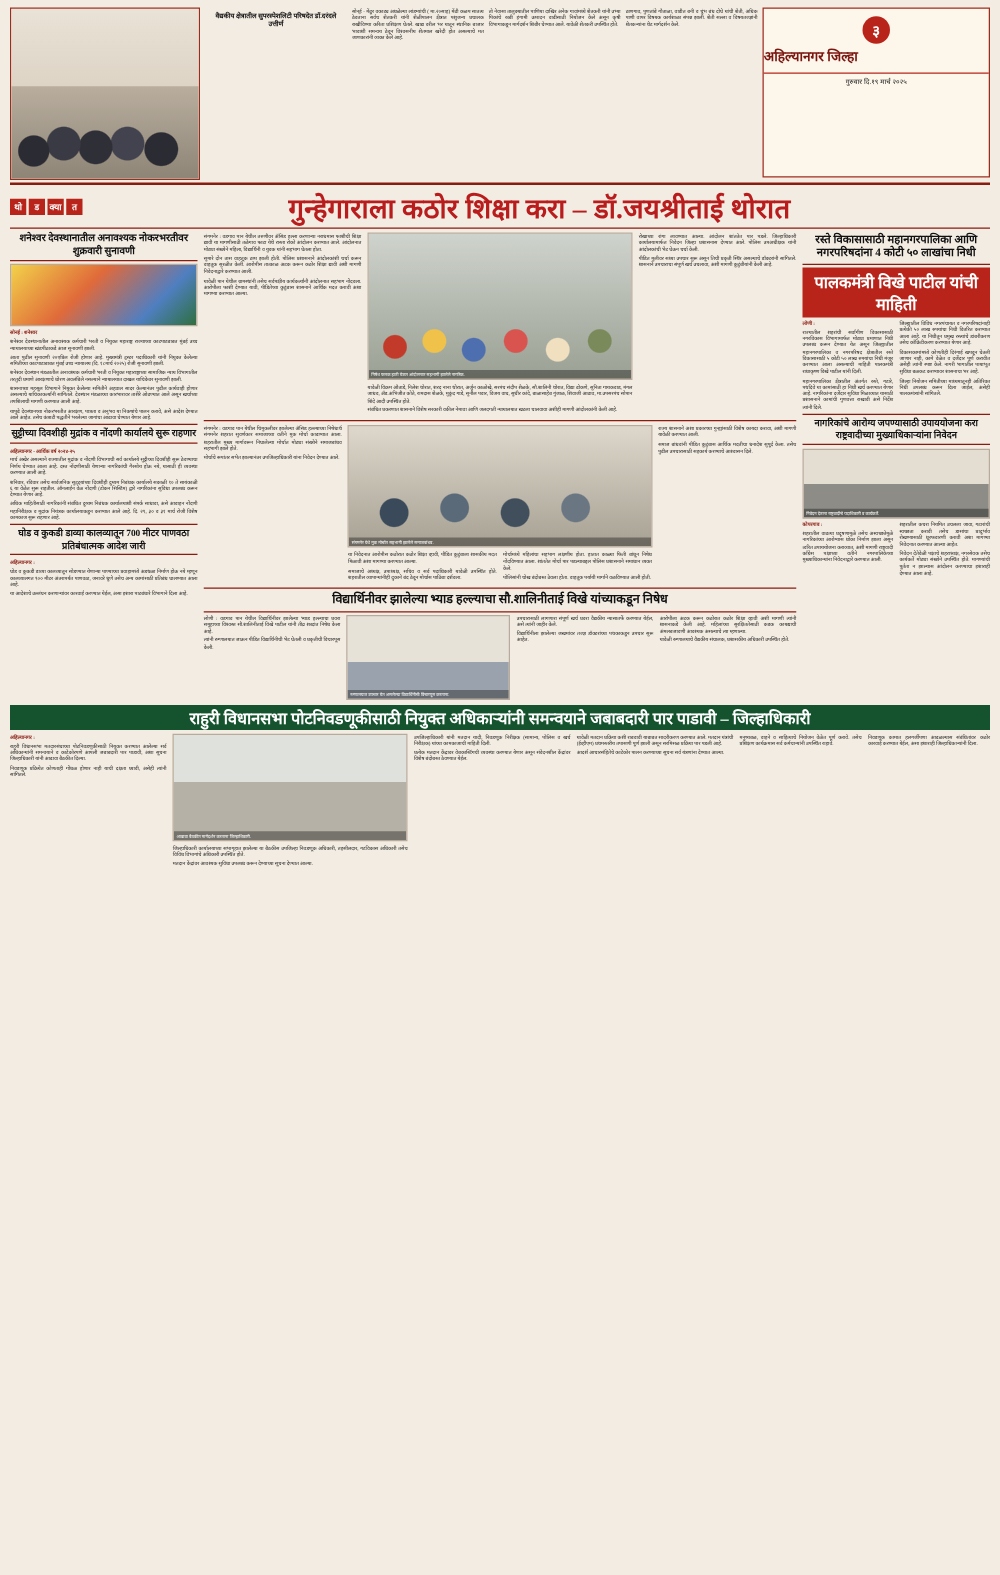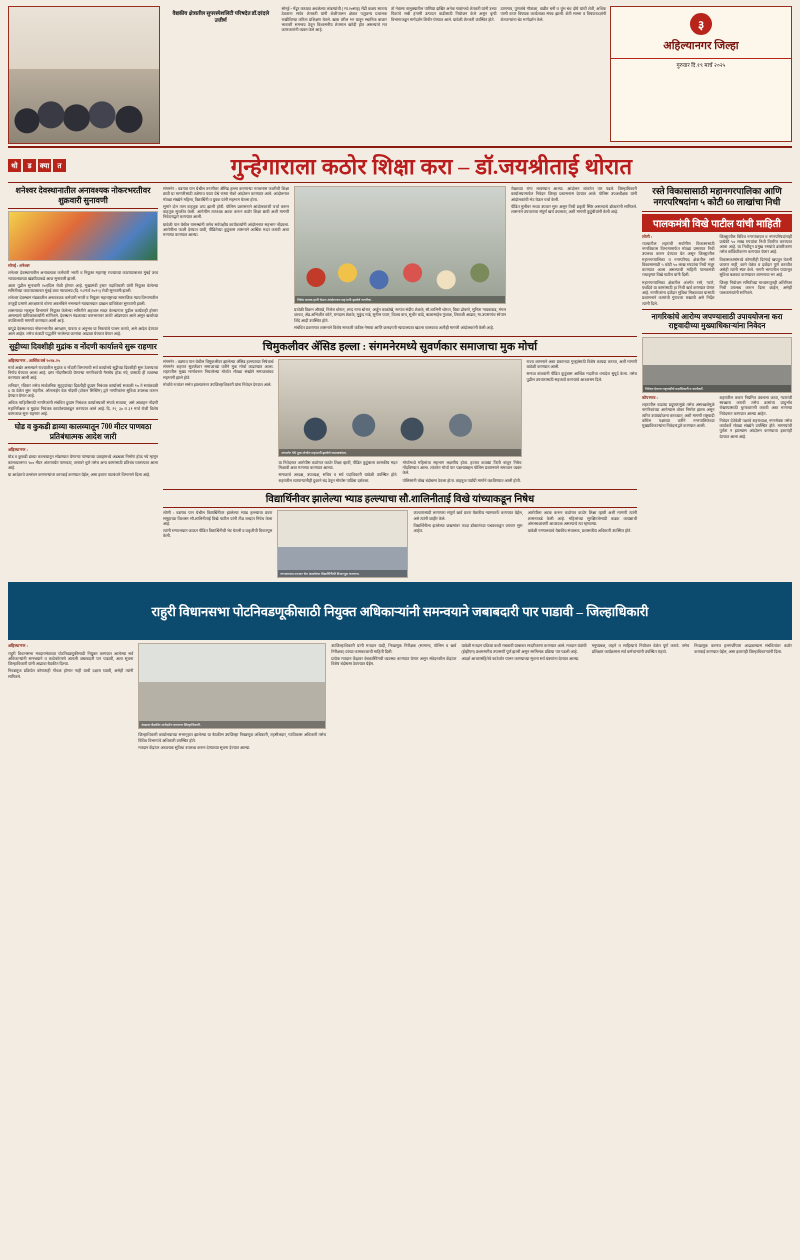--- a/index.html
+++ b/index.html
@@ -39,21 +39,21 @@
   .mast-text{ flex:1; padding:4px 4px 0 4px; font-size:5.4px; line-height:1.35;
      font-family:"Liberation Serif", serif; color:#111; text-align:center; font-weight:bold;}
   .mast-mid{ flex:1; display:flex; gap:4px; }
   .mast-mid .col{ flex:1; }
   .mast-logo{ width:180px; border:1px solid #9b2d1f; background:#fdf6ea; position:relative; }
   .logo-badge{ width:22px;height:22px;border-radius:50%;background:#b8241a;color:#fff;
      display:flex;align-items:center;justify-content:center;font-size:12px;font-weight:bold;
      margin:6px auto 2px auto; font-family:"Liberation Serif",serif;}
   .logo-title{ text-align:center;font-size:20px;font-weight:bold;color:#b8241a;
      font-family:"Liberation Serif",serif; letter-spacing:.5px;}
-  .logo-sub{ text-align:center;font-size:11px;font-weight:bold;color:#7a1510;
+  .logo-sub{ text-align:left;font-size:11px;font-weight:bold;color:#7a1510;
      font-family:"Liberation Serif",serif; margin-top:1px;}
   .logo-date{ text-align:center;font-size:5.5px;color:#222;margin-top:6px;
      border-top:1px solid #b8241a; padding-top:2px;}
 
   
   .ribbon{ display:flex; align-items:center; gap:5px; margin-top:4px; border-top:2px solid #8a1b10;border-bottom:1px solid #8a1b10; padding:2px 0;}
   .ribbon .chips{ display:flex; gap:2px;}
   .chip{ width:13px;height:13px;background:#b8241a;color:#fff;font-size:7px;font-weight:bold;
     display:flex;align-items:center;justify-content:center;font-family:"Liberation Serif",serif;}
   .headline{ flex:1; text-align:center; font-family:"Liberation Serif", serif;
@@ -65,22 +65,22 @@
   .col-mid{ flex:1;}
   .col-right{ width:150px;}
 
   .subhead{ background:#b8241a;color:#fff;text-align:center;font-family:"Liberation Serif",serif;
     font-size:9.5px;font-weight:bold;padding:2px 3px;margin:2px 0;}
   .sechead{ font-family:"Liberation Serif",serif;font-size:8px;font-weight:bold;color:#111;
     text-align:center;line-height:1.25;border-bottom:1px solid #8a1b10;padding-bottom:2px;margin-bottom:2px;}
   .boxhead{ font-family:"Liberation Serif",serif;font-size:7.5px;font-weight:bold;color:#111;
     text-align:center;line-height:1.25;border-top:1px solid #8a1b10;border-bottom:1px solid #8a1b10;
     padding:2px 0;margin:3px 0;}
-  .bigband{ background:#0c4a6e;color:#fff;font-family:"Liberation Serif",serif;font-weight:bold;
-    font-size:13px;text-align:center;padding:20px;margin:4px 0 3px 0;}
+  .bigband{ background:#14532d;color:#fff;font-family:"Liberation Serif",serif;font-weight:bold;
+    font-size:13px;text-align:center;padding:1px;margin:4px 0 3px 0;}
   .cols2{ column-count:2; column-gap:5px;}
   .byline{ font-size:4px;font-weight:bold;color:#8a1b10;}
   .secdiv{ border-top:1px solid #8a1b10; margin:4px 0 3px 0;}
 
   
   .ph-crowd{background:
       radial-gradient(circle at 10% 78%, #c23b2a 0 9px, transparent 10px),
       radial-gradient(circle at 25% 74%, #f0c24a 0 9px, transparent 10px),
       radial-gradient(circle at 40% 80%, #4d6fb0 0 9px, transparent 10px),
       radial-gradient(circle at 56% 74%, #d9534f 0 9px, transparent 10px),
@@ -178,21 +178,20 @@
             <p>संबंधित प्रकरणात शासनाने विशेष सरकारी वकील नेमावा आणि जलदगती न्यायालयात खटला चालवावा अशीही मागणी आंदोलकांनी केली आहे.</p>
           </div>
         </div>
         <div style="flex:1.25;" class="tiny mar">
           <p>रोखाच्या रांगा लावण्यात आल्या. आंदोलन शांततेत पार पडले. जिल्हाधिकारी कार्यालयामार्फत निवेदन जिल्हा प्रशासनास देण्यात आले. पोलिस उपअधीक्षक यांनी आंदोलकांची भेट घेऊन चर्चा केली.</p>
           <p>पीडित मुलीवर सध्या उपचार सुरू असून तिची प्रकृती स्थिर असल्याचे डॉक्टरांनी सांगितले. शासनाने उपचाराचा संपूर्ण खर्च उचलावा, अशी मागणी कुटुंबीयांनी केली आहे.</p>
         </div>
       </div>
 
       <div class="secdiv"></div>
-      <div class="sechead mar" style="font-size:11px;">चिमुकलीवर ॲसिड हल्ला : संगमनेरमध्ये सुवर्णकार समाजाचा मुक मोर्चा</div>
       <div style="display:flex;gap:5px;margin-top:2px;">
         <div style="flex:1;" class="tiny mar">
           <p>संगमनेर : वडगाव पान येथील चिमुकलीवर झालेल्या ॲसिड हल्ल्याच्या निषेधार्थ संगमनेर शहरात सुवर्णकार समाजाच्या वतीने मुक मोर्चा काढण्यात आला. शहरातील मुख्य मार्गावरून निघालेल्या मोर्चात मोठ्या संख्येने समाजबांधव सहभागी झाले होते.</p>
           <p>मोर्चाचे रूपांतर सभेत झाल्यानंतर उपजिल्हाधिकारी यांना निवेदन देण्यात आले.</p>
         </div>
         <div style="flex:2.2;">
           <div class="imgbox ph-group" style="height:96px;">
             <div class="imgcap">संगमनेर येथे मुक मोर्चात सहभागी झालेले समाजबांधव.</div>
           </div>
           <div class="tiny mar cols2" style="margin-top:3px;">
@@ -225,22 +224,22 @@
           <p>विद्यार्थिनीला झालेल्या जखमांवर तज्ज्ञ डॉक्टरांच्या पथकाकडून उपचार सुरू आहेत.</p>
         </div>
         <div style="flex:1;" class="tiny mar">
           <p>आरोपीला अटक करून कठोरात कठोर शिक्षा व्हावी अशी मागणी त्यांनी शासनाकडे केली आहे. महिलांच्या सुरक्षिततेसाठी कडक कायद्याची अंमलबजावणी आवश्यक असल्याचे त्या म्हणाल्या.</p>
           <p>यावेळी रुग्णालयाचे वैद्यकीय संचालक, प्रशासकीय अधिकारी उपस्थित होते.</p>
         </div>
       </div>
     </div>
 
     <div class="col-right">
-      <div class="sechead mar" style="font-size:9px;">रस्ते विकासासाठी महानगरपालिका आणि नगरपरिषदांना ५ कोटी 60 लाखांचा निधी</div>
-      <div class="subhead mar" style="font-size:10px;">पालकमंत्री विखे पाटील यांची माहिती</div>
+      <div class="sechead mar" style="font-size:9px;">रस्ते विकासासाठी महानगरपालिका आणि नगरपरिषदांना 4 कोटी ५० लाखांचा निधी</div>
+      <div class="subhead mar" style="font-size:13px;">पालकमंत्री विखे पाटील यांची माहिती</div>
       <div class="tiny mar cols2">
         <p class="byline">लोणी :</p>
         <p>राज्यातील शहरांची सर्वांगीण विकासासाठी नगरविकास विभागामार्फत मोठ्या प्रमाणात निधी उपलब्ध करून देण्यात येत असून जिल्ह्यातील महानगरपालिका व नगरपरिषद क्षेत्रातील रस्ते विकासासाठी ५ कोटी ५० लाख रुपयांचा निधी मंजूर करण्यात आला असल्याची माहिती पालकमंत्री राधाकृष्ण विखे पाटील यांनी दिली.</p>
         <p>महानगरपालिका क्षेत्रातील अंतर्गत रस्ते, गटारे, पथदिवे या कामांसाठी हा निधी खर्च करण्यात येणार आहे. नागरिकांना दर्जेदार सुविधा मिळाव्यात यासाठी प्रशासनाने कामांची गुणवत्ता राखावी असे निर्देश त्यांनी दिले.</p>
         <p>जिल्ह्यातील विविध नगरपंचायत व नगरपरिषदांनाही प्रत्येकी ५० लाख रुपयांचा निधी वितरित करण्यात आला आहे. या निधीतून प्रमुख रस्त्यांचे डांबरीकरण तसेच काँक्रिटीकरण करण्यात येणार आहे.</p>
         <p>विकासकामांमध्ये कोणतीही दिरंगाई खपवून घेतली जाणार नाही, कामे वेळेत व दर्जेदार पूर्ण करावीत असेही त्यांनी स्पष्ट केले. नागरी भागातील पायाभूत सुविधा बळकट करण्यावर शासनाचा भर आहे.</p>
         <p>जिल्हा नियोजन समितीच्या माध्यमातूनही अतिरिक्त निधी उपलब्ध करून दिला जाईल, असेही पालकमंत्र्यांनी सांगितले.</p>
       </div>
 
       <div class="boxhead mar" style="font-size:7.5px;">नागरिकांचे आरोग्य जपण्यासाठी उपाययोजना करा राष्ट्रवादीच्या मुख्याधिकाऱ्यांना निवेदन</div>

